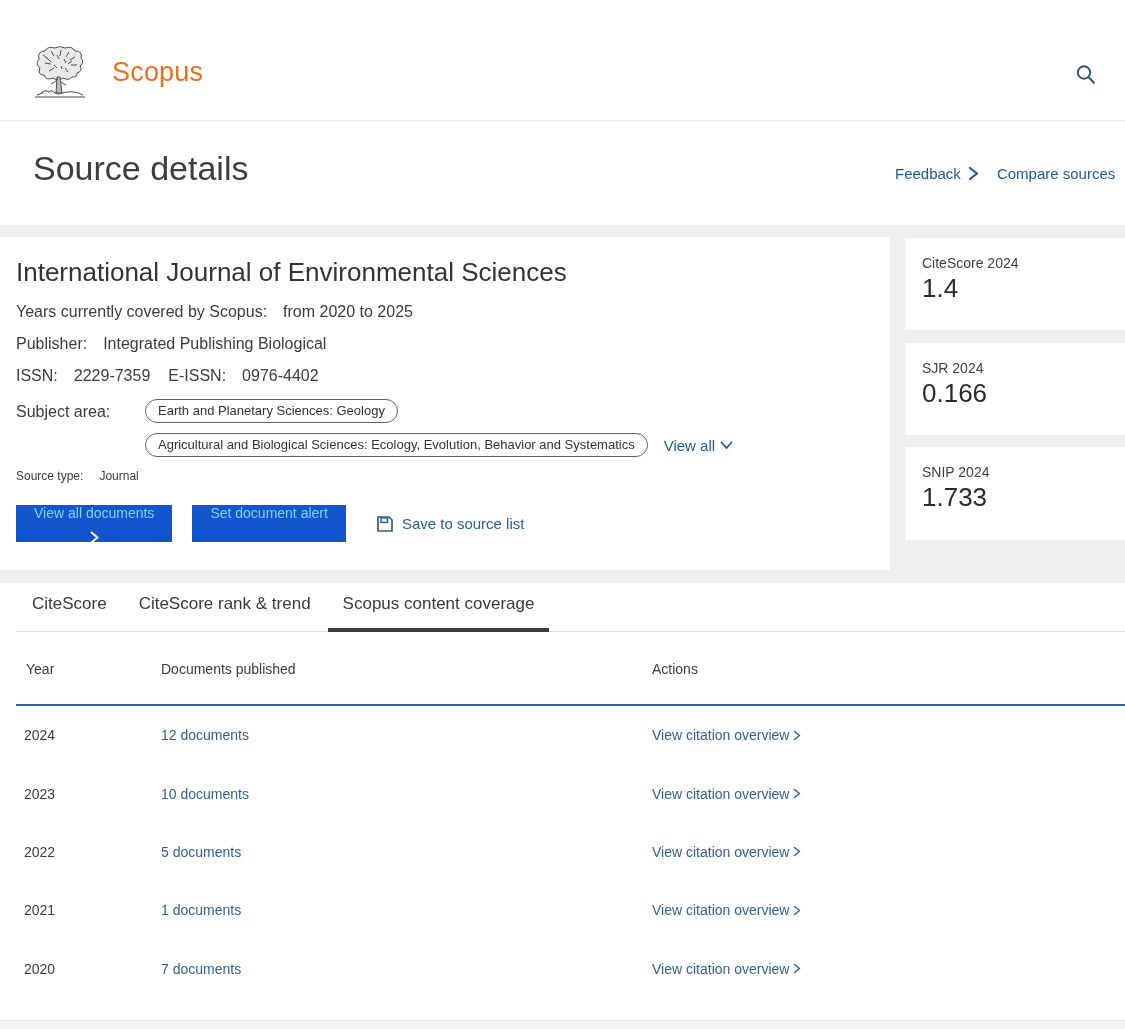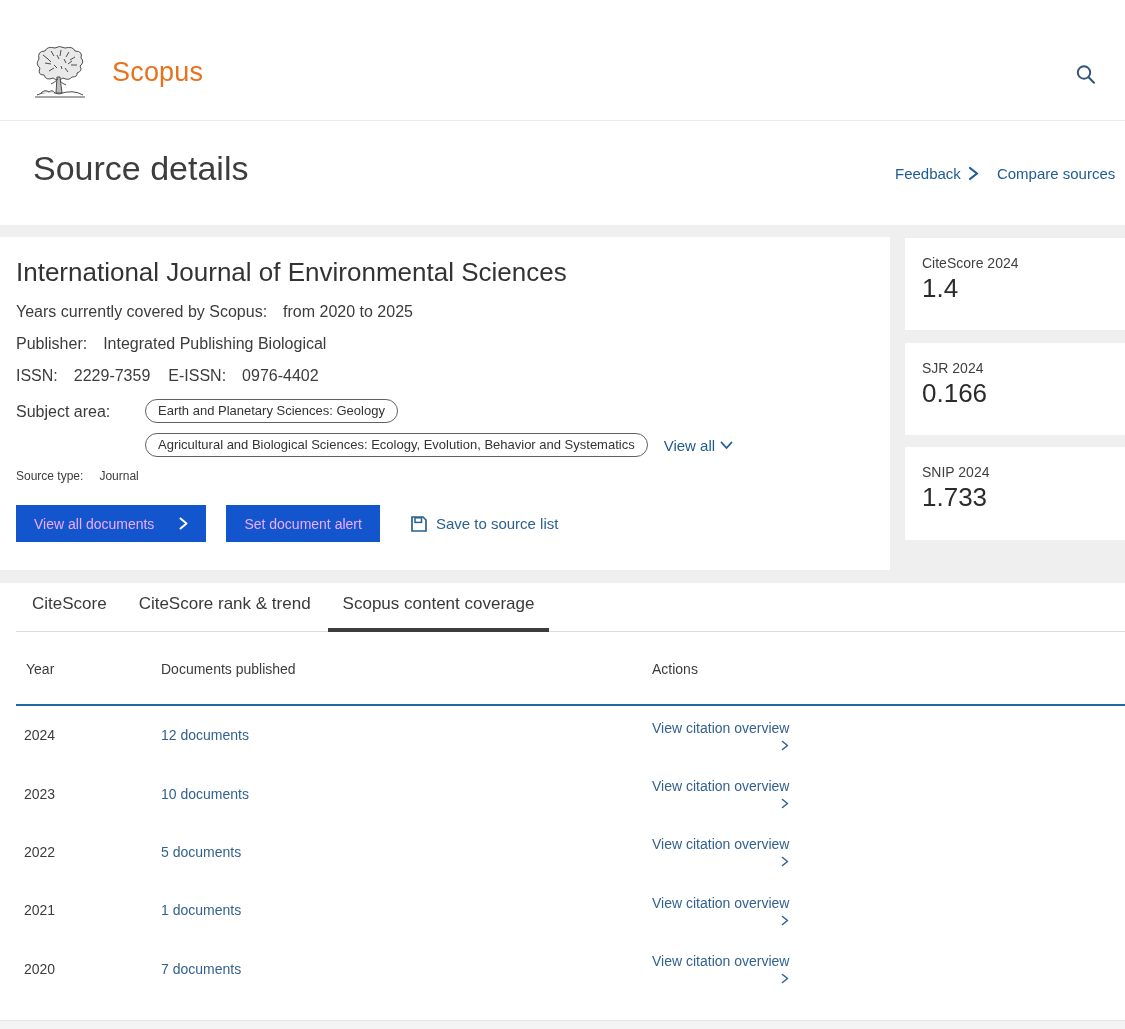--- a/index.html
+++ b/index.html
@@ -35,21 +35,21 @@
   .meta-line .val { color:#3c3c3c; }
   .meta-line .lbl2 { margin:0 16px 0 18px; }
   .subject-row { display:flex; margin:4px 0 10px 0; }
   .subject-label { width:129px; font-size:16px; color:#3c3c3c; padding-top:4px; flex-shrink:0; }
   .pill-col { display:flex; flex-direction:column; gap:10px; }
   .pill-line { display:flex; align-items:center; gap:16px; }
   .pill { display:inline-block; border:1px solid #616161; border-radius:12px; padding:3px 12px 4px; font-size:13px; color:#333; white-space:nowrap; cursor:pointer; }
   .viewall { color:#1d5b93; font-size:15px; display:flex; align-items:center; gap:5px; text-decoration:none; cursor:pointer; }
   .srctype-line { font-size:12px; margin:12px 0 0 0; }
   .btn-row { display:flex; align-items:center; margin-top:22px; }
-  .btn { background:#1355cc; color:#f0abfc; border:none; font-size:14px; font-family:inherit; height:37px; padding:0 18px; display:flex; align-items:center; gap:25px; cursor:pointer; }
+  .btn { background:#1355cc; color:#7dd3fc; border:none; font-size:14px; font-family:inherit; height:37px; padding:0 18px; display:flex; align-items:center; gap:10px; cursor:pointer;flex-direction:column; }
   .btn + .btn { margin-left:20px; }
   .save-link { margin-left:30px; color:#2a618f; font-size:15px; display:flex; align-items:center; gap:8px; text-decoration:none; cursor:pointer; }
 
   
   .metric-card { position:absolute; left:905px; width:220px; background:#fff; }
   .metric-card .m-inner { padding:17px 0 0 17px; }
   .m-label { font-size:14px; color:#3f3f3f; margin-bottom:2px; }
   .m-value { font-size:26px; color:#2b2b2b; }
   .mc0 { top:13px; height:92px; }
   .mc1 { top:118px; height:92px; }
@@ -65,21 +65,21 @@
   .table-wrap { position:absolute; left:0; top:633px; width:1125px; background:#fff; }
   .thead { display:flex; height:73px; align-items:center; border-bottom:2px solid #2268a4; margin-left:16px; }
   .th { font-size:14px; color:#3c3c3c; }
   .th-year { width:145px; padding-left:10px; }
   .th-docs { width:491px; }
   .trow { display:flex; height:58.4px; align-items:center; margin-left:16px; }
   .td { font-size:14px; }
   .td-year { width:145px; padding-left:8px; color:#3c3c3c; }
   .td-docs { width:491px; }
   .doc-link { color:#33628f; text-decoration:none; cursor:pointer; }
-  .action-link { color:#33628f; text-decoration:none; display:flex; align-items:flex-end; gap:4px; cursor:pointer;flex-direction:column; }
+  .action-link { color:#33628f; text-decoration:none; display:flex; align-items:center; gap:4px; cursor:pointer; }
 
   .bottom-strip { position:absolute; left:0; top:1020px; width:1125px; height:9px; background:#f4f4f4; border-top:1px solid #e4e4e4; }
 
   svg { display:block; }
 </style>
 </head>
 <body>
 
 <div class="page">
 

